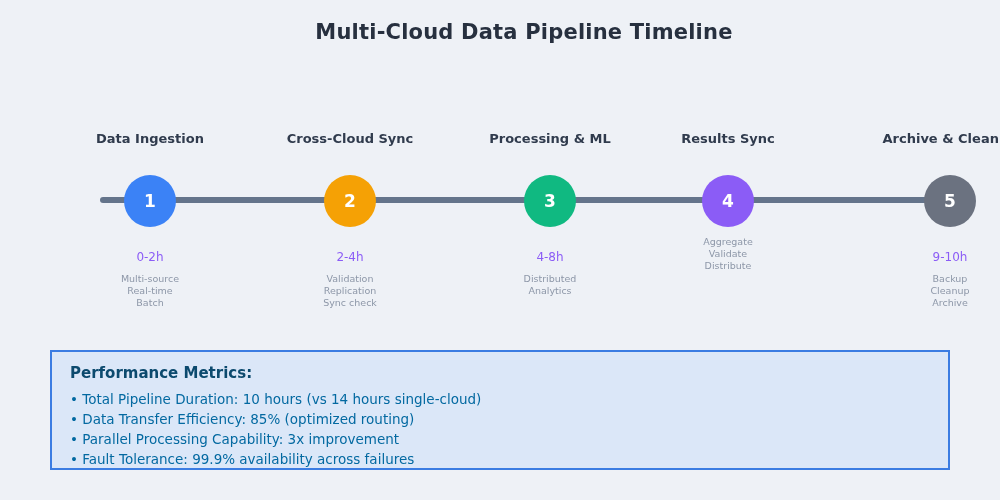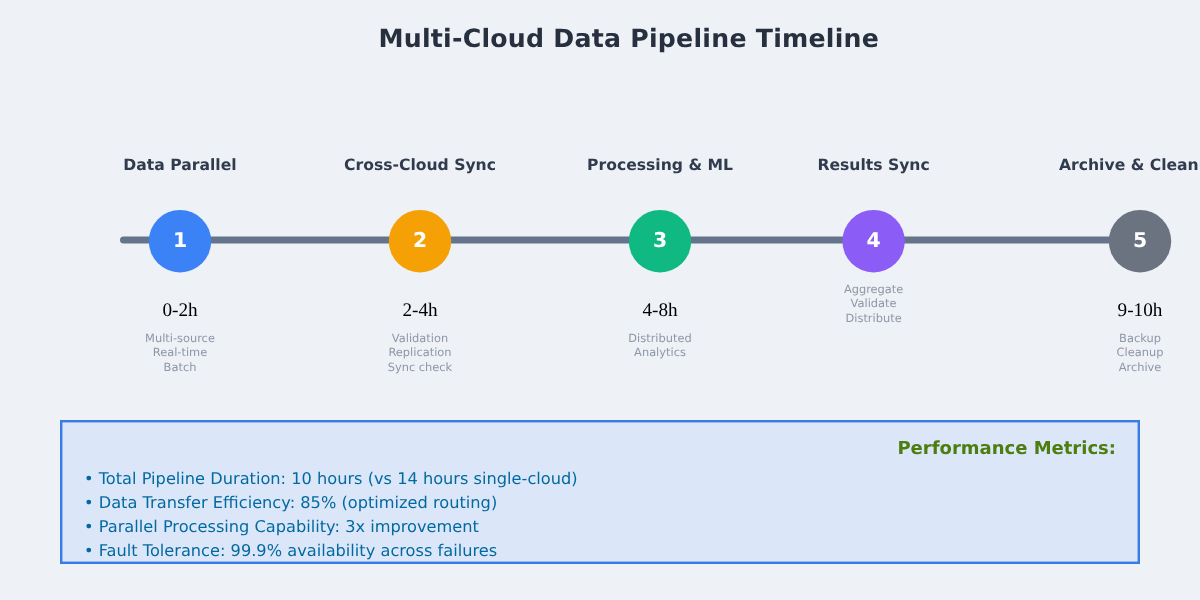--- a/index.html
+++ b/index.html
@@ -50,61 +50,59 @@
     align-items: center;
     justify-content: center;
   }
   .stage-number {
     color: #ffffff;
     font-size: 17px;
     font-weight: bold;
   }
   .stage-time {
     margin-top: 23px;
-    font-size: 16px;
-    color: #000000;
-    font-family: Liberation Serif, serif;
+    font-size: 12px;
+    color: #8b5cf6;
   }
   .stage-details {
     margin-top: 9px;
     font-size: 9.5px;
     line-height: 12px;
     color: #8d97a8;
   }
   .metrics-box {
     position: absolute;
     left: 50px; top: 350px;
     width: 900px; height: 120px;
     box-sizing: border-box;
     background: #dbe7f8;
     border: 2px solid #3b7ce2;
     padding: 10px 18px;
   }
   .metrics-title {
     font-size: 15px;
     font-weight: bold;
-    color: #4d7c0f;
+    color: #0c4a6e;
     margin: 2px 0 7px 0;
-    text-align: right;
   }
   .metrics-item {
     font-size: 13.5px;
     line-height: 20px;
     color: #0369a1;
   }
 </style>
 </head>
 <body>
 
 <div class="page-title">Multi-Cloud Data Pipeline Timeline</div>
 
 <div class="timeline-line"></div>
 
 <div class="stage" style="left:50px">
-  <div class="stage-label">Data Parallel</div>
+  <div class="stage-label">Data Ingestion</div>
   <div class="stage-circle" style="background: rgb(59, 130, 246);">
     <span class="stage-number">1</span>
   </div>
   <div class="stage-time">0-2h</div>
   <div class="stage-details">
     <div>Multi-source</div>
     <div>Real-time</div>
     <div>Batch</div>
   </div>
 </div>

